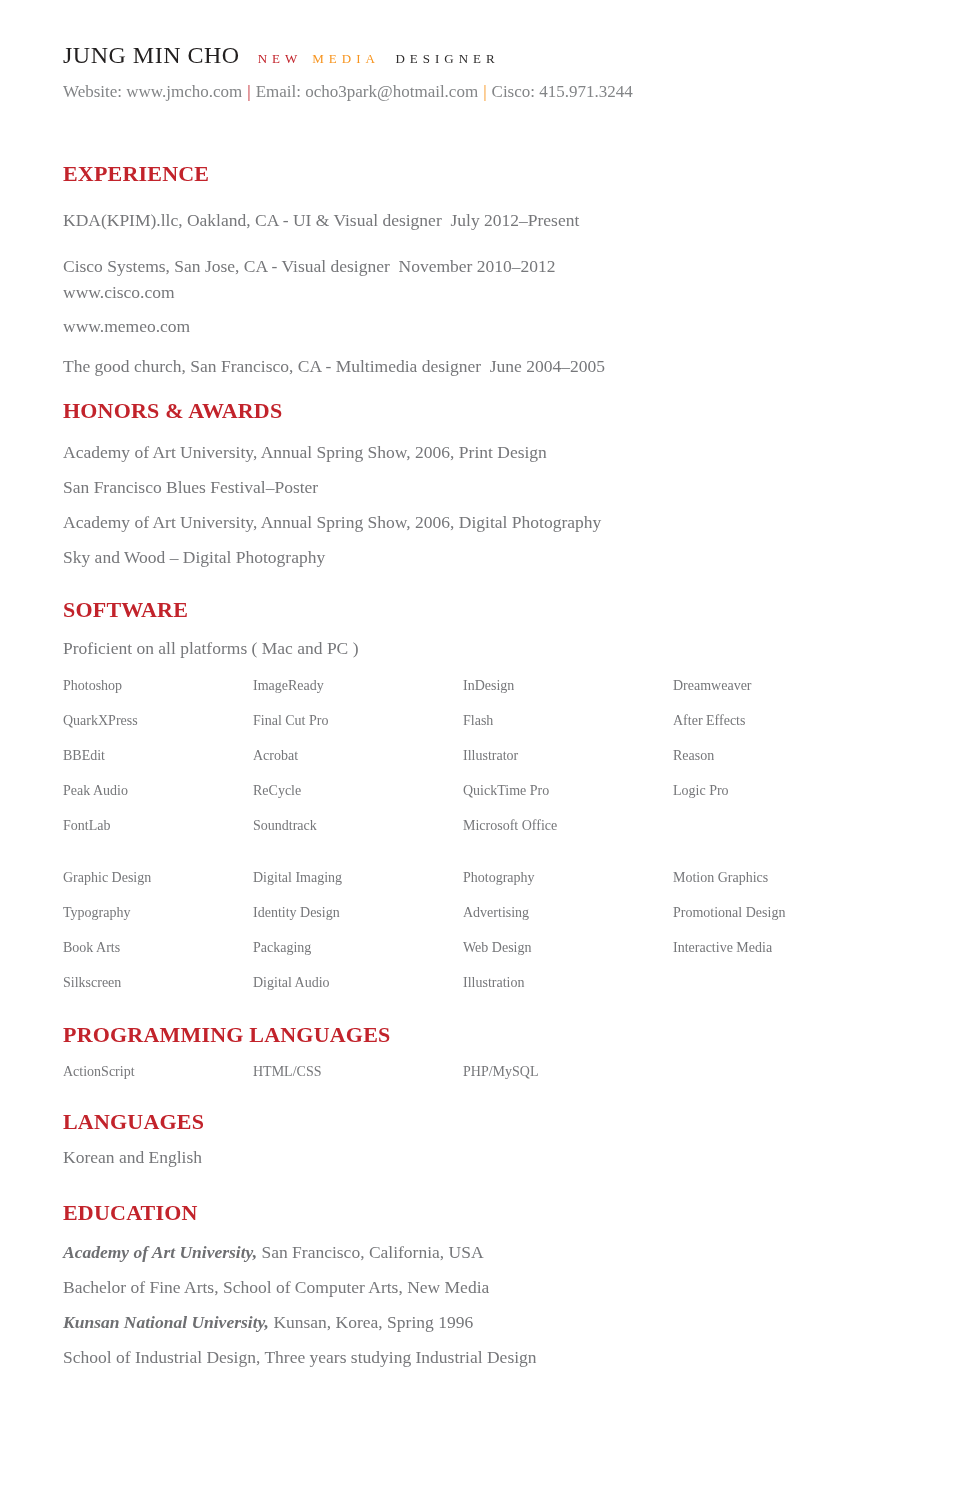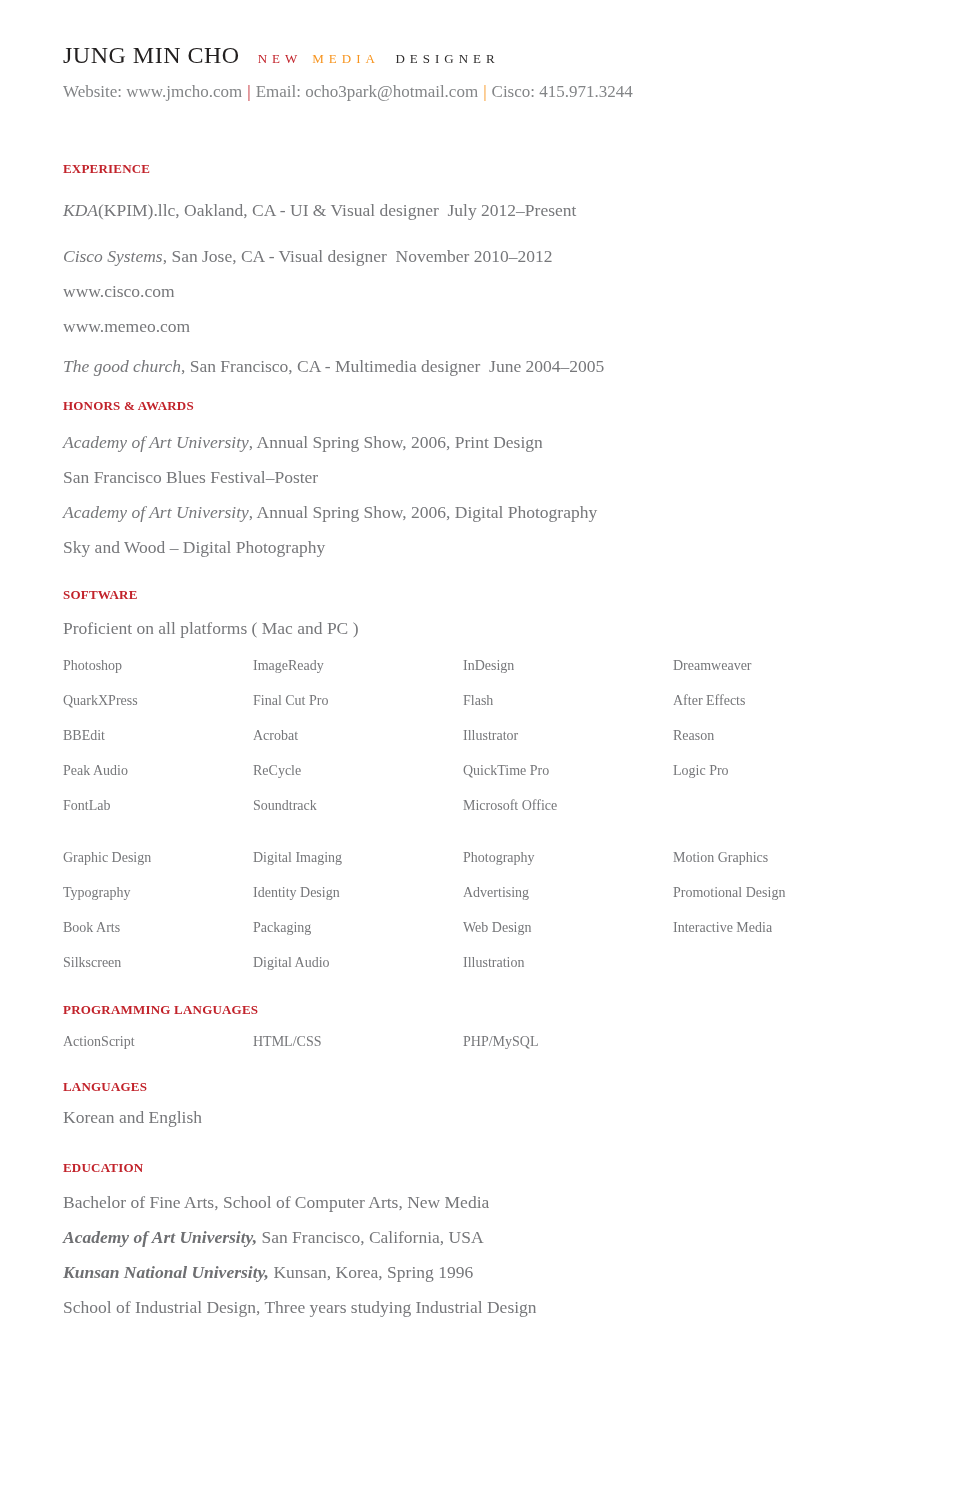--- a/index.html
+++ b/index.html
@@ -18,32 +18,32 @@
   .subtitle { font-size:13px; margin-left:14px; letter-spacing:5px; }
   .t-red { color:#c2232b; }
   .t-orange { color:#f7941e; margin-left:2px; }
   .t-dark { color:#2e2c2c; margin-left:8px; }
   .contact { margin-top:13px; font-size:17px; color:#838587; }
   .sep-red { color:#c2232b; padding:0 5px; }
   .sep-orange { color:#f7941e; padding:0 5px; }
 
   
   h2.sec-h {
-    color:#c2232b; font-size:13px; font-weight:bold; letter-spacing:0.2px;
+    color:#c2232b; font-size:22px; font-weight:bold; letter-spacing:0.2px;
   }
   .body-line { font-size:17.5px; line-height:19px; white-space:pre-wrap; }
-  .it { font-style:italic; }
+  .it { }
   .bi { font-weight:bold; font-style:italic; color:#6e6f72; }
 
   .sec-experience { margin-top:59px; }
   .sec-experience h2 { margin-bottom:24px; }
   .xp-entry { margin-bottom:15px; }
   .xp-entry.first { margin-bottom:27px; }
   .xp-entry.gap-top { margin-top:21px; }
-  .url-line { margin-top:16px; font-size:17.5px; line-height:19px; }
+  .url-line { margin-top:7px; font-size:17.5px; line-height:19px; }
 
   .sec-honors { margin-top:22px; }
   .sec-honors h2 { margin-bottom:19px; }
   .honor-line { margin-bottom:16px; }
 
   .sec-software { margin-top:30px; }
   .sec-software h2 { margin-bottom:16px; }
   .sw-subtitle { margin-bottom:18px; }
 
   .grid4 {
@@ -169,19 +169,19 @@
     </div>
   </section>
 
   <section class="sec-languages">
     <h2 class="sec-h">LANGUAGES</h2>
     <p class="body-line">Korean and English</p>
   </section>
 
   <section class="sec-education">
     <h2 class="sec-h">EDUCATION</h2>
+    <p class="body-line edu-line"><span class="bi">Academy of Art University,</span><span> San Francisco, California, USA</span></p>
     <p class="body-line edu-line"><span class="bi"></span><span>Bachelor of Fine Arts, School of Computer Arts, New Media</span></p>
-    <p class="body-line edu-line"><span class="bi">Academy of Art University,</span><span> San Francisco, California, USA</span></p>
     <p class="body-line edu-line"><span class="bi">Kunsan National University,</span><span> Kunsan, Korea, Spring 1996</span></p>
     <p class="body-line edu-line"><span class="bi"></span><span>School of Industrial Design, Three years studying Industrial Design</span></p>
   </section>
 
 </div>
 
 </body></html>

